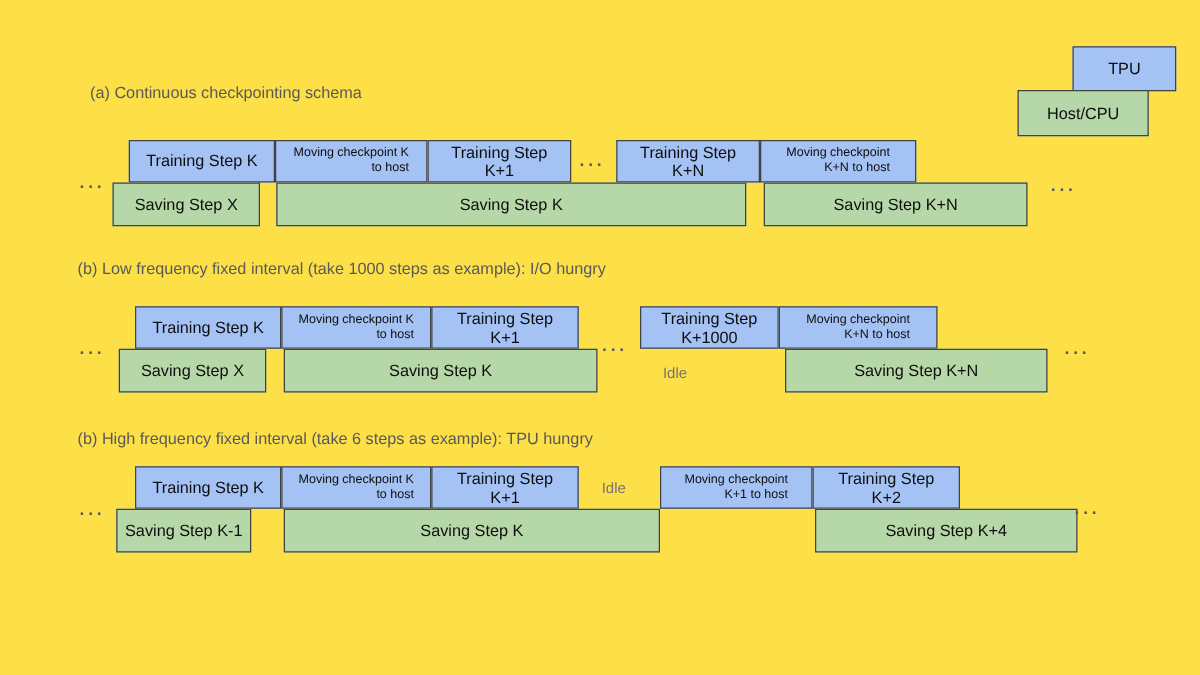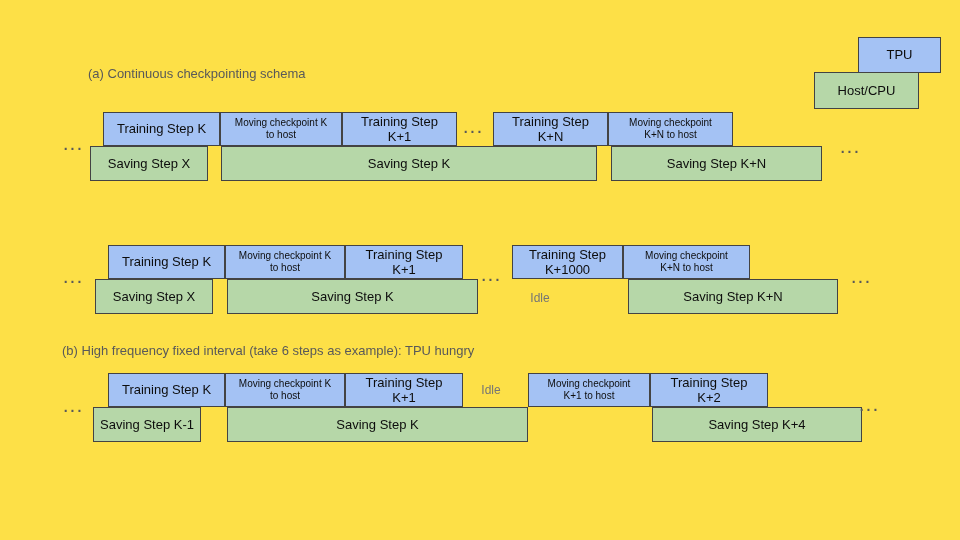--- a/index.html
+++ b/index.html
@@ -9,60 +9,61 @@
   }
   .blk {
     position:absolute; box-sizing:border-box;
     border:1px solid #434343;
     display:flex; align-items:center; justify-content:center;
     text-align:center; font-size:13px; color:#0d0d0d;
     line-height:1.18; white-space:pre-line; padding:0 2px;
   }
   .tpu  { background:#a4c2f4; }
   .host { background:#b6d7a8; }
-  .small { font-size:10px; }
+  .small { font-size:10px;text-align:right; }
   .hdg {
     position:absolute; font-size:13px; color:#595959; white-space:nowrap;
   }
   .dots {
     position:absolute; color:#595959; font-size:14px; font-weight:bold;
     letter-spacing:3px; transform:translate(-50%,-50%); line-height:1;
   }
   .idle {
     position:absolute; color:#757575; font-size:12px;
     transform:translate(-50%,-50%); line-height:1;
   }
 </style>
 </head>
 <body>
 
 <div class="canvas">
 
   <div class="blk tpu" style="left:858px; top:37px; width:83px; height:36px;">TPU</div>
   <div class="blk host" style="left:814px; top:72px; width:105px; height:37px;">Host/CPU</div>
 
-  <div class="hdg" style="left:88px; top:66px;">(a) Continuous checkpointing schema</div>
+  <div class="hdg" style="left:72px; top:66px;">(a) Continuous checkpointing schema</div>
 
   <div class="dots" style="left:74px; top:145px;">...</div>
   <div class="blk tpu" style="left:103px; top:112px; width:117px; height:34px;">Training Step K</div>
   <div class="blk tpu small" style="left:220px; top:112px; width:122px; height:34px;">Moving checkpoint K
 to host</div>
   <div class="blk tpu" style="left:342px; top:112px; width:115px; height:34px;">Training Step
 K+1</div>
   <div class="dots" style="left:474px; top:128px;">...</div>
   <div class="blk tpu" style="left:493px; top:112px; width:115px; height:34px;">Training Step
 K+N</div>
   <div class="blk tpu small" style="left:608px; top:112px; width:125px; height:34px;">Moving checkpoint
 K+N to host</div>
 
   <div class="blk host" style="left:90px; top:146px; width:118px; height:35px;">Saving Step X</div>
   <div class="blk host" style="left:221px; top:146px; width:376px; height:35px;">Saving Step K</div>
   <div class="blk host" style="left:611px; top:146px; width:211px; height:35px;">Saving Step K+N</div>
   <div class="dots" style="left:851px; top:148px;">...</div>
 
+  <div class="hdg" style="left:62px; top:207px;">(b) Low frequency fixed interval (take 1000 steps as example): I/O hungry</div>
 
   <div class="dots" style="left:74px; top:278px;">...</div>
   <div class="blk tpu" style="left:108px; top:245px; width:117px; height:34px;">Training Step K</div>
   <div class="blk tpu small" style="left:225px; top:245px; width:120px; height:34px;">Moving checkpoint K
 to host</div>
   <div class="blk tpu" style="left:345px; top:245px; width:118px; height:34px;">Training Step
 K+1</div>
   <div class="dots" style="left:492px; top:276px;">...</div>
   <div class="blk tpu" style="left:512px; top:245px; width:111px; height:34px;">Training Step
 K+1000</div>

